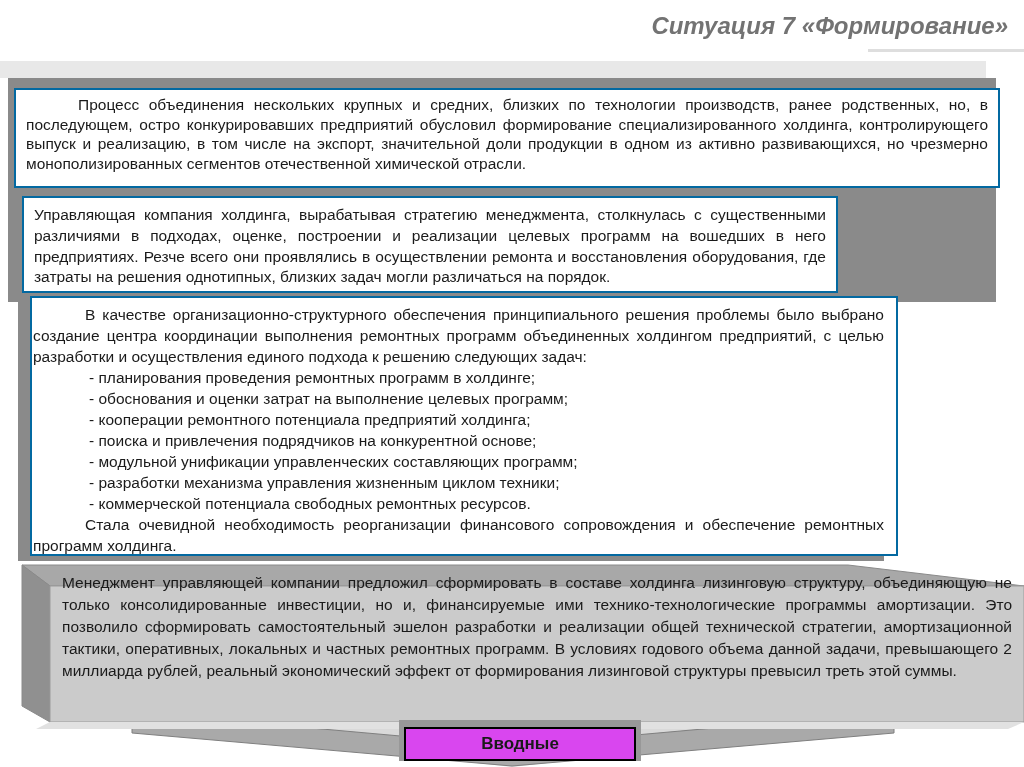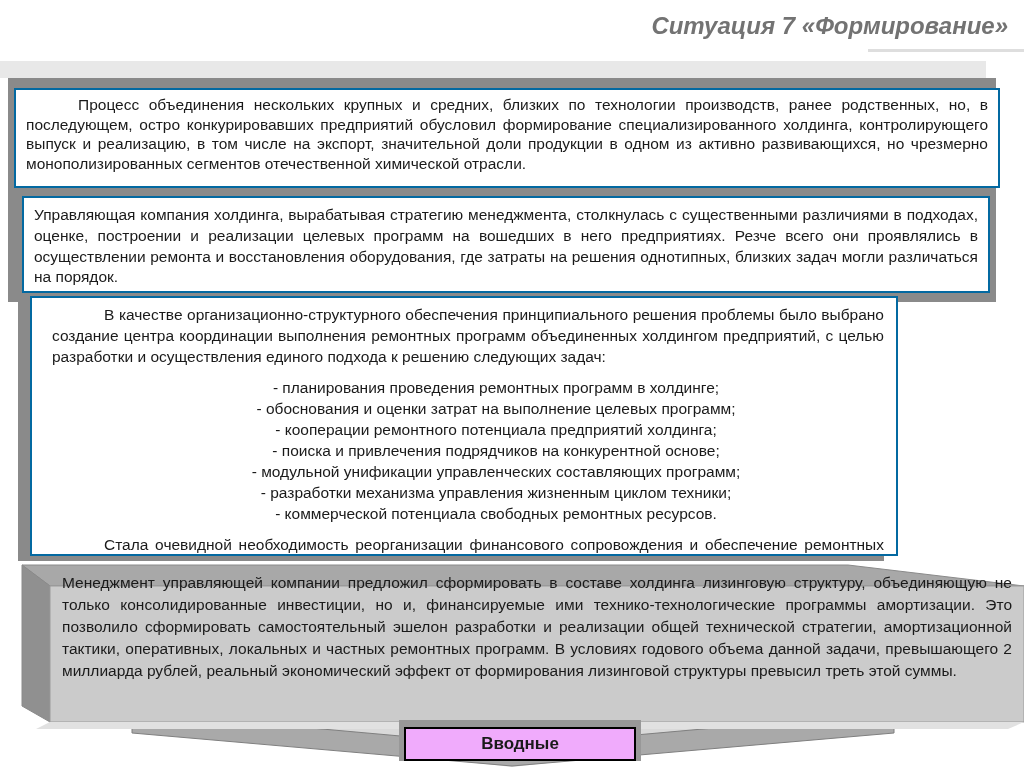--- a/index.html
+++ b/index.html
@@ -22,37 +22,37 @@
   .slab-a{top:78px;left:8px;width:988px;height:224px;background:#8a8a8a;}
   .slab-b{top:291px;left:18px;width:866px;height:270px;background:#8a8a8a;}
   
   .tbox{
     background:#ffffff;border:2px solid #0369a1;box-sizing:border-box;
     text-align:justify;overflow:hidden;
   }
   .box1{top:88px;left:14px;width:986px;height:100px;
         font-size:15.5px;line-height:19.6px;padding:5px 10px;}
   .box1 p{margin:0;text-indent:52px;}
-  .box2{top:196px;left:22px;width:968px;height:97px;
+  .box2{top:196px;left:22px;width:816px;height:97px;
         font-size:15.5px;line-height:20.8px;padding:7px 10px;}
   .box2 p{margin:0;}
   .box3{top:296px;left:30px;width:868px;height:260px;
-        font-size:15.5px;line-height:21px;padding:6px 12px 0 20px;}
+        font-size:15.5px;line-height:21px;padding:6px 12px 0 1px;}
   .box3 p{margin:0;text-indent:52px;}
-  .box3 ul{margin:10px;padding:0 0 0 56px;list-style:none;text-align:center;}
+  .box3 ul{margin:0;padding:0 0 0 56px;list-style:none;text-align:left;}
   
   .box4-text{
     top:560px;left:62px;width:950px;height:126px;
     font-size:15.5px;line-height:22px;text-align:justify;overflow:hidden;margin-top:12px;
   }
   .box4-text p{margin:0;}
   
   .footer-box{
     top:727px;left:404px;width:232px;height:34px;
-    background:#f0abfc;border:2px solid #000;box-sizing:border-box;
+    background:#d946ef;border:2px solid #000;box-sizing:border-box;
     text-align:center;font-size:17px;font-weight:bold;line-height:29px;
   }
   svg{display:block;}
   .decor{top:0;left:0;pointer-events:none;}
 </style>
 </head>
 <body>
 
 <div id="page">
 

